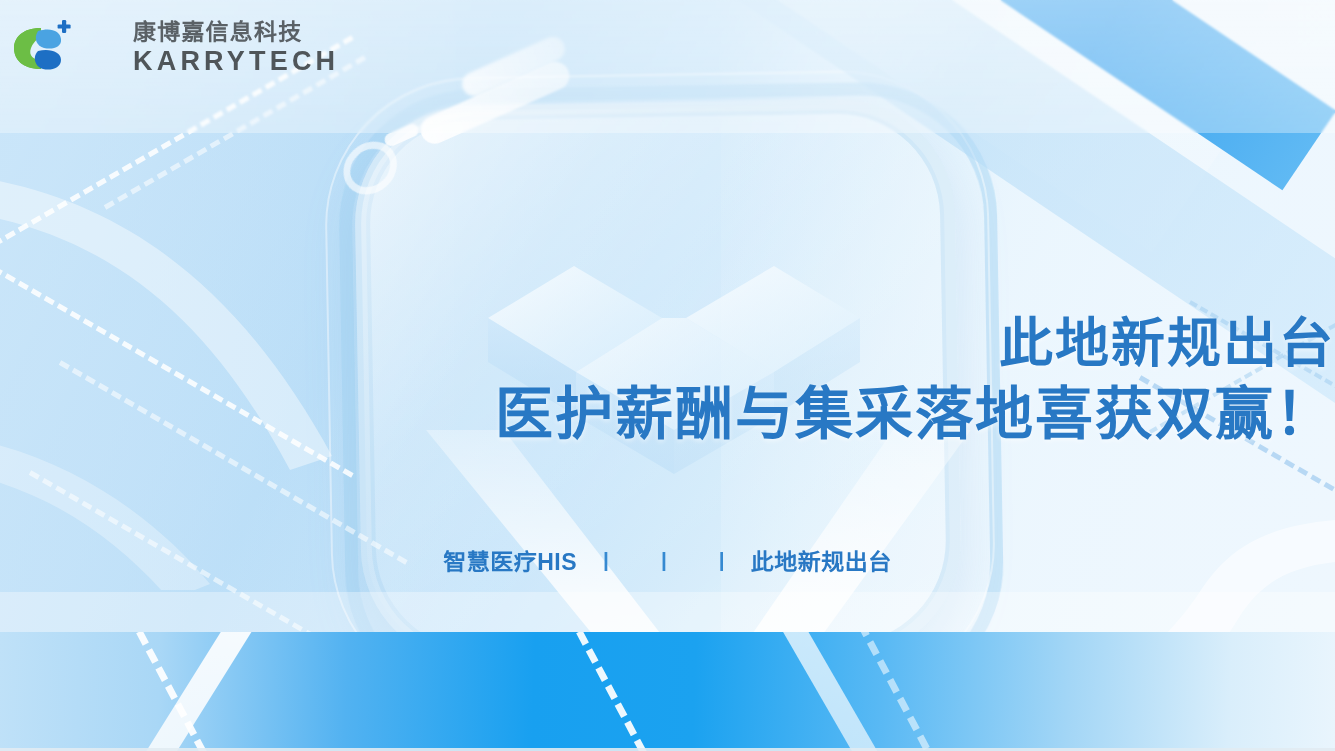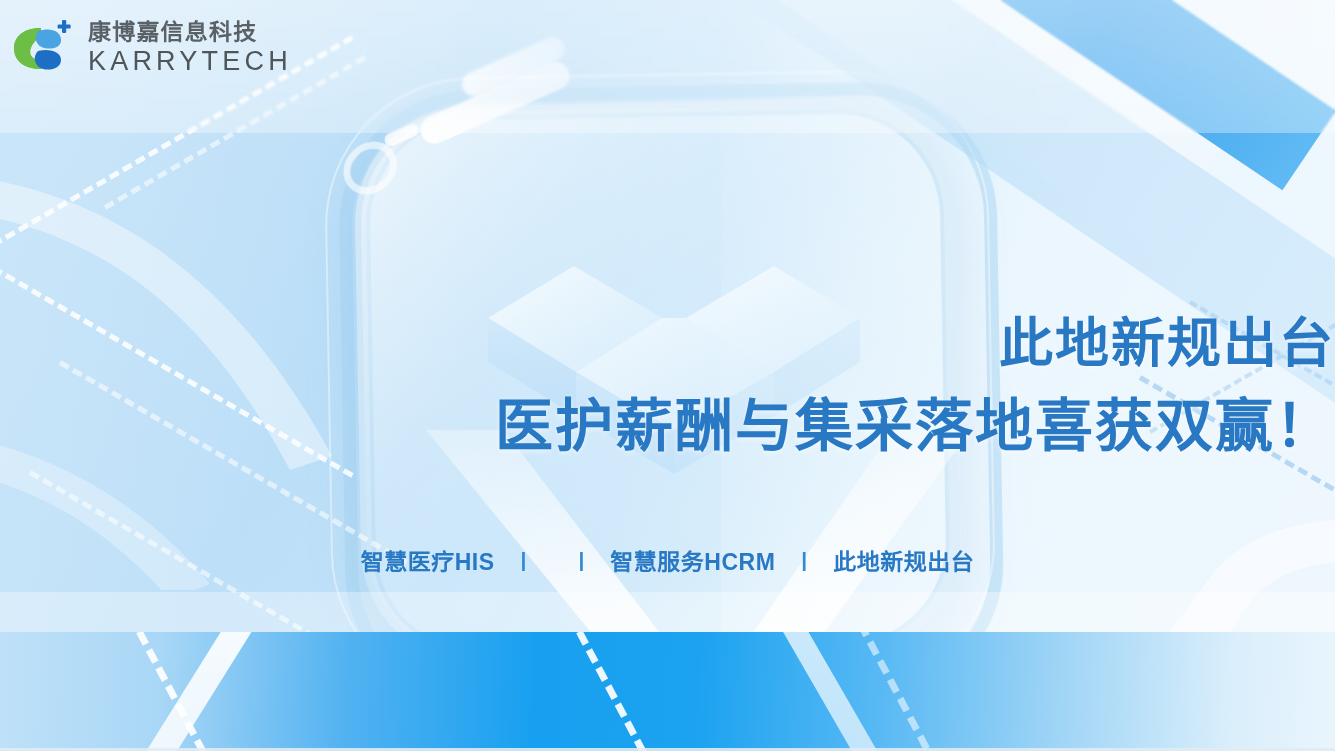--- a/index.html
+++ b/index.html
@@ -188,44 +188,44 @@
   .vswoosh{position:absolute;left:300px;top:430px;width:760px;height:330px;}
 
   
   .logo{
     position:absolute;left:10px;top:18px;
     display:flex;align-items:center;gap:14px;
     z-index:30;
   }
   .logo-mark{position:relative;width:64px;height:60px;flex:none;}
   .logo-mark svg{display:block;}
-  .logo-text{display:flex;flex-direction:column;line-height:1;}
+  .logo-text{display:flex;flex-direction:column;line-height:1;margin-left:45px;}
   .logo-cn{
     font-size:23px;font-weight:700;color:#5a6166;
     letter-spacing:1.2px;
     margin-bottom:4px;
   }
   .logo-en{
-    font-size:27px;font-weight:400;color:#4f5559;
+    font-size:27px;font-weight:700;color:#4f5559;
     letter-spacing:4.2px;
   }
 
   
   .headline{
     position:absolute;left:0;top:312px;width:100%;
     text-align:right;z-index:25;
   }
   .hl-line{
     color:#2878c4;
     font-weight:700;
     letter-spacing:2px;
     text-shadow:0 2px 5px rgba(255,255,255,.55);
   }
   .hl-1{font-size:54px;line-height:62px;}
-  .hl-2{font-size:58px;line-height:68px;margin-top:18px;}
+  .hl-2{font-size:58px;line-height:68px;margin-top:6px;}
 
   
   .tagline{
     position:absolute;left:0;top:543px;width:100%;
     text-align:left;z-index:25;
     display:flex;align-items:center;justify-content:center;
   }
   .tag-item{
     color:#2878c4;font-size:23px;font-weight:700;letter-spacing:.5px;
     white-space:nowrap;
@@ -363,18 +363,17 @@
 
   <div class="headline">
     <div class="hl-line hl-1">此地新规出台</div>
     <div class="hl-line hl-2">医护薪酬与集采落地喜获双赢！</div>
   </div>
 
   <div class="tagline">
     <span class="tag-item">智慧医疗HIS</span>
     <span class="tag-sep">|</span>
     <span class="tag-sep">|</span>
-    <span class="tag-item">智慧服务HCRM</span>
     <span class="tag-sep">|</span>
     <span class="tag-item">此地新规出台</span>
   </div>
 
 </div>
 
 </body></html>

